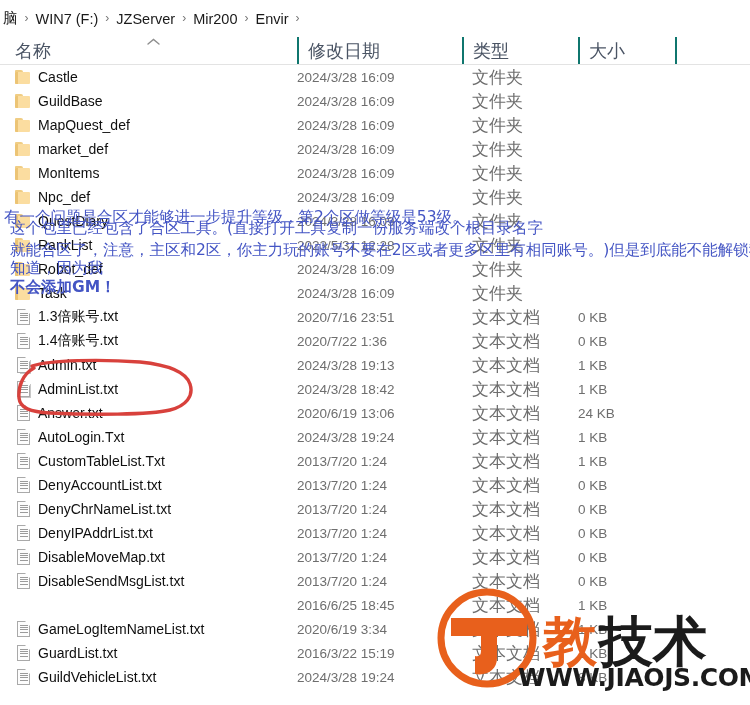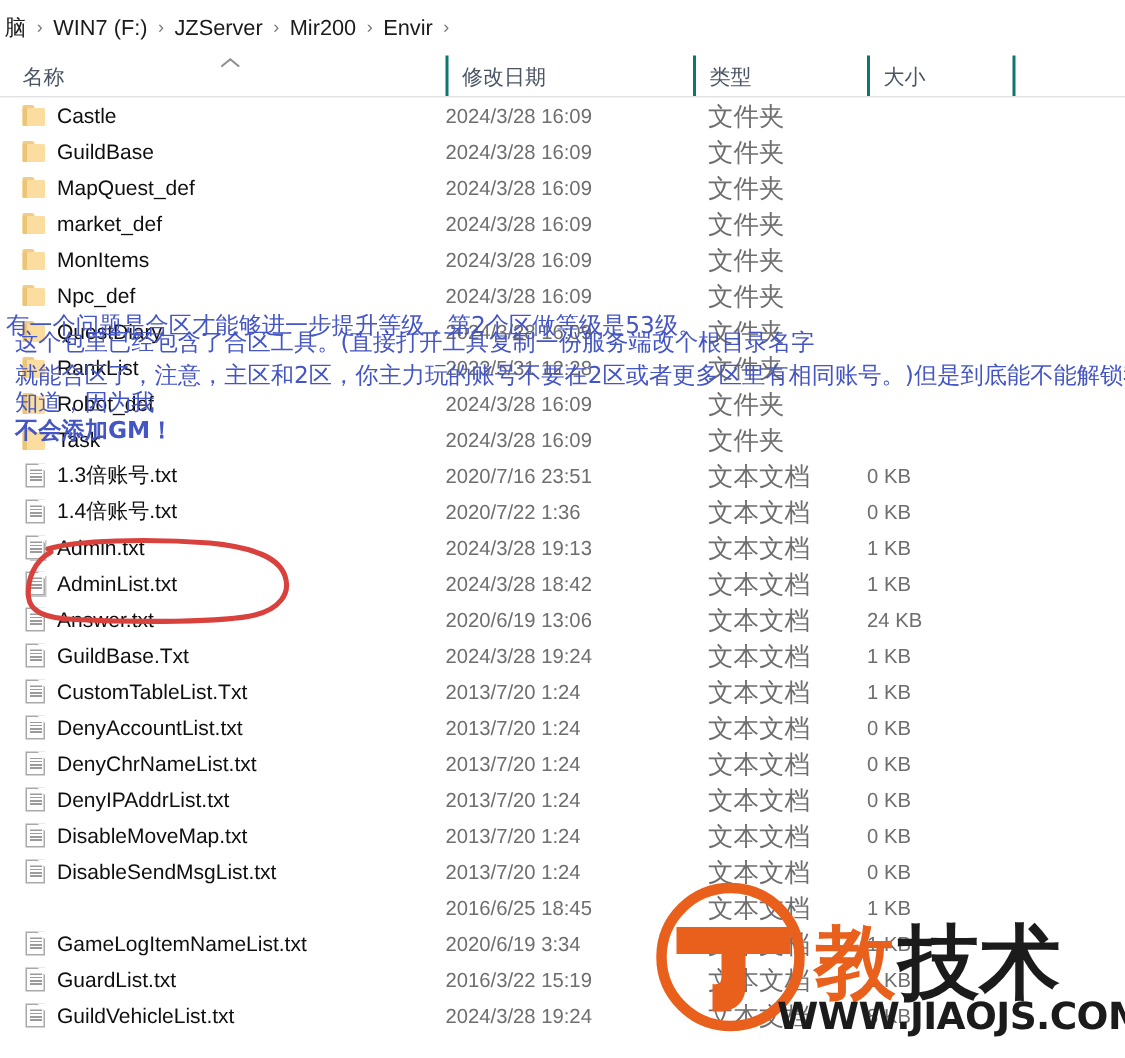--- a/index.html
+++ b/index.html
@@ -43,21 +43,21 @@
     position: relative;
     height: 28px;
     border-bottom: 1px solid #e3e3e3;
     box-sizing: border-box;
   }
   .col-head {
     position: absolute;
     top: 0;
     height: 27px;
     line-height: 29px;
-    font-size: 14px;
+    font-size: 18px;
     color: #4a5464;
     box-sizing: border-box;
     padding-left: 9px;
     white-space: nowrap;
   }
   .col-head.divided {
     border-left: 2px solid #0f766e;
   }
   #sort-chevron {
     position: absolute;
@@ -496,21 +496,21 @@
       <div class="cell-type">文本文档</div>
       <div class="cell-size">24 KB</div>
     </div>
     <div class="row">
       <div class="cell-name">
         <span class="icon-wrap">
           <span class="txt-icon">
             <span class="corner"></span>
           </span>
         </span>
-        <span class="name-text">GuildBase.Txt</span>
+        <span class="name-text">AutoLogin.Txt</span>
       </div>
       <div class="cell-date">2024/3/28 19:24</div>
       <div class="cell-type">文本文档</div>
       <div class="cell-size">1 KB</div>
     </div>
     <div class="row">
       <div class="cell-name">
         <span class="icon-wrap">
           <span class="txt-icon">
             <span class="corner"></span>

